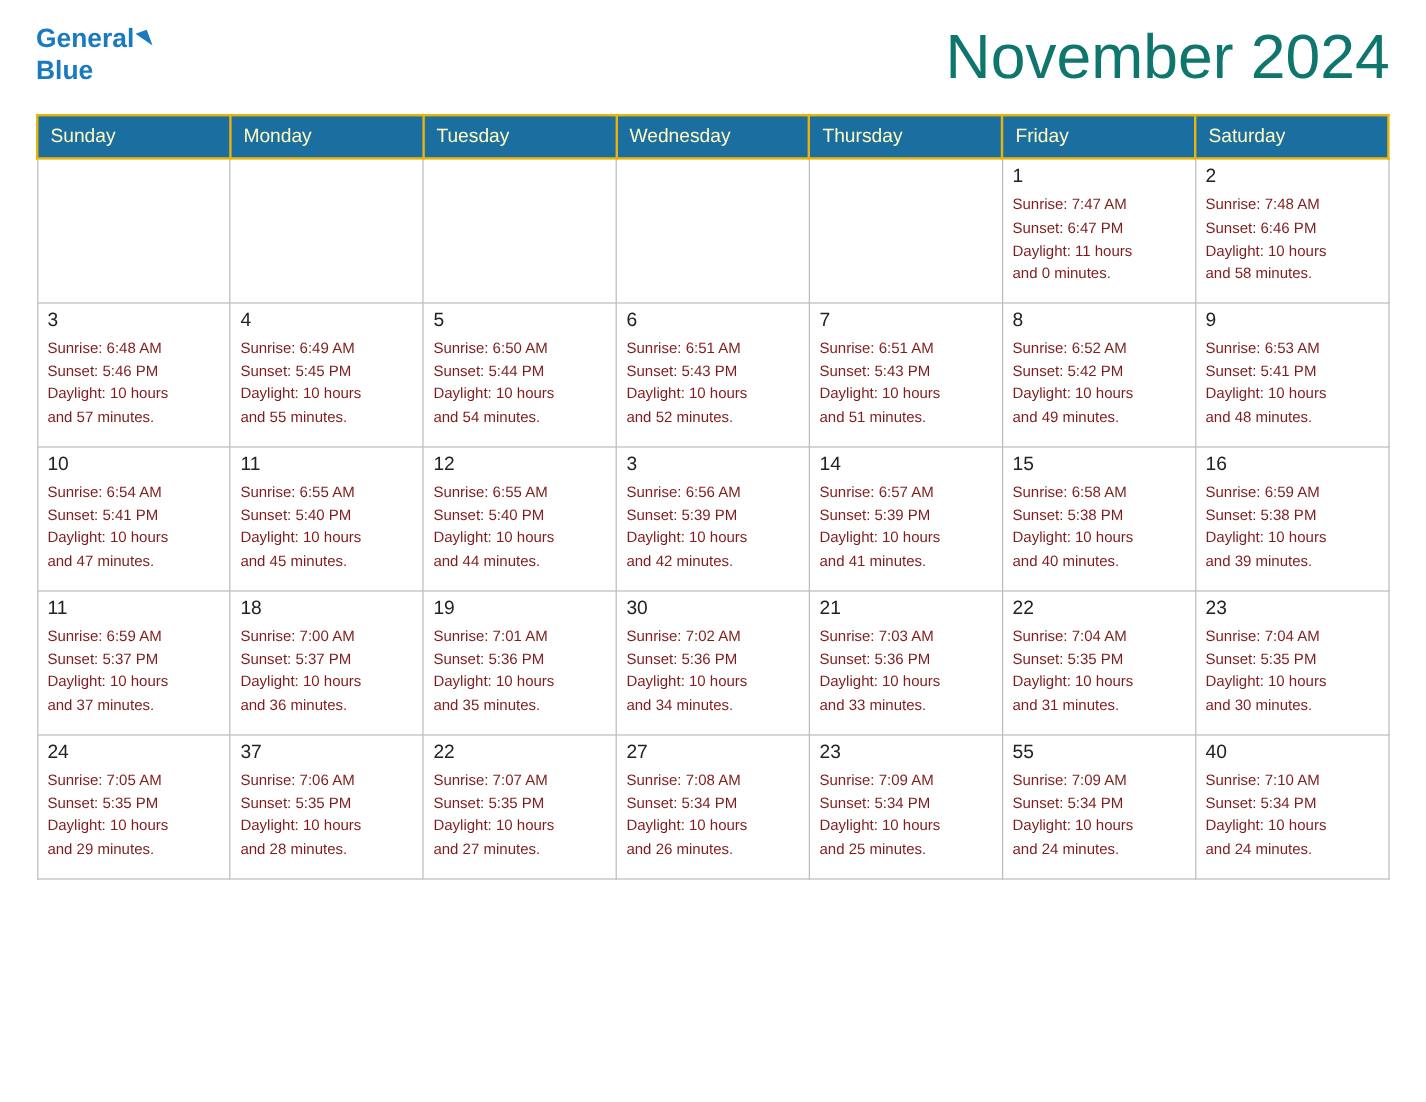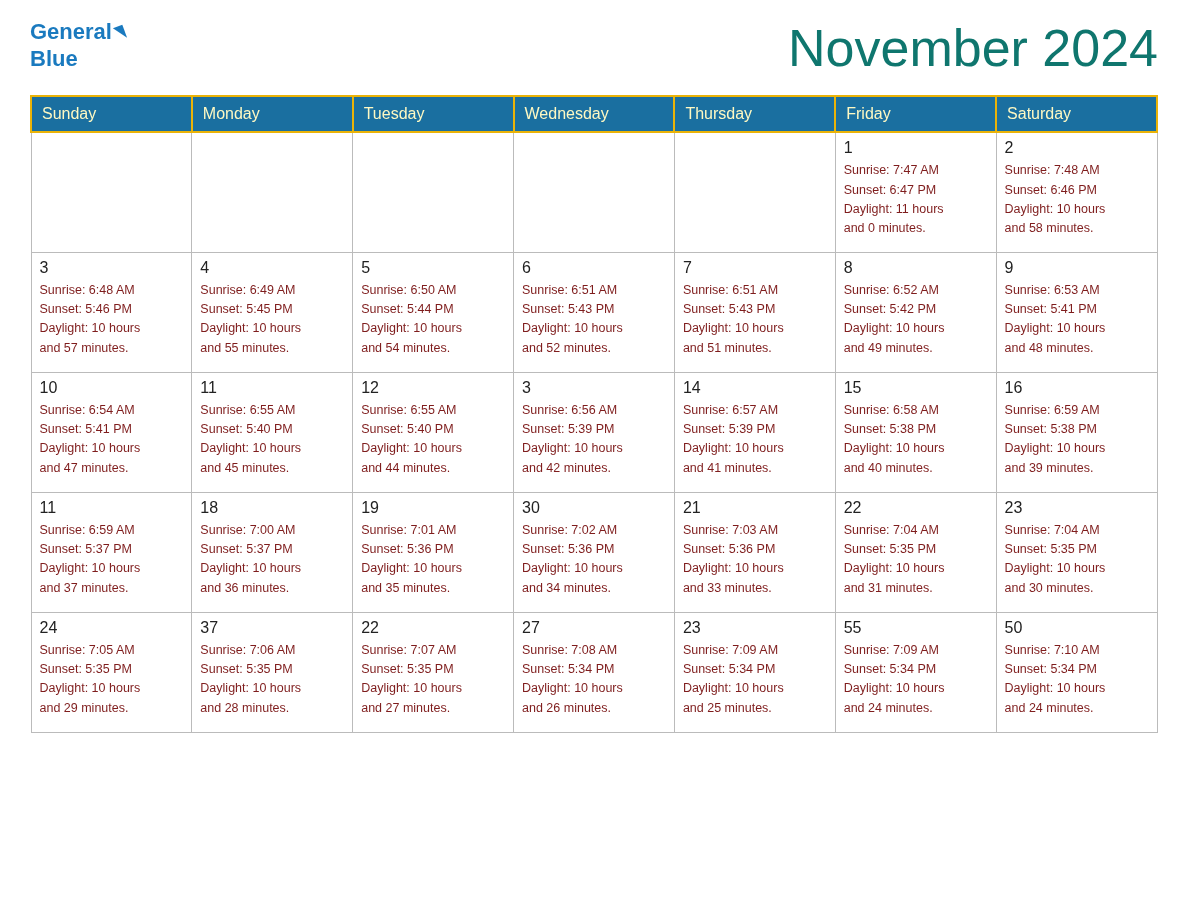--- a/index.html
+++ b/index.html
@@ -234,18 +234,18 @@
         </td>
         <td>
           <span class="day-number">23</span>
           <div class="day-info">Sunrise: 7:09 AM<br>Sunset: 5:34 PM<br>Daylight: 10 hours<br>and 25 minutes.</div>
         </td>
         <td>
           <span class="day-number">55</span>
           <div class="day-info">Sunrise: 7:09 AM<br>Sunset: 5:34 PM<br>Daylight: 10 hours<br>and 24 minutes.</div>
         </td>
         <td>
-          <span class="day-number">50</span>
+          <span class="day-number">40</span>
           <div class="day-info">Sunrise: 7:10 AM<br>Sunset: 5:34 PM<br>Daylight: 10 hours<br>and 24 minutes.</div>
         </td>
       </tr>
     </tbody>
 </table>
 
 </body></html>

